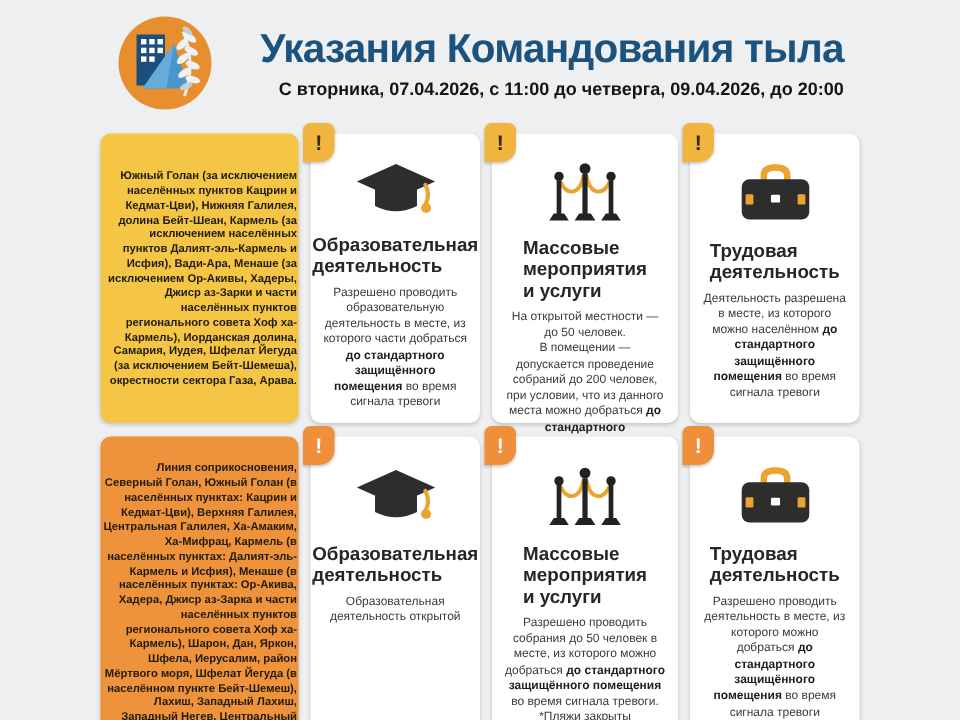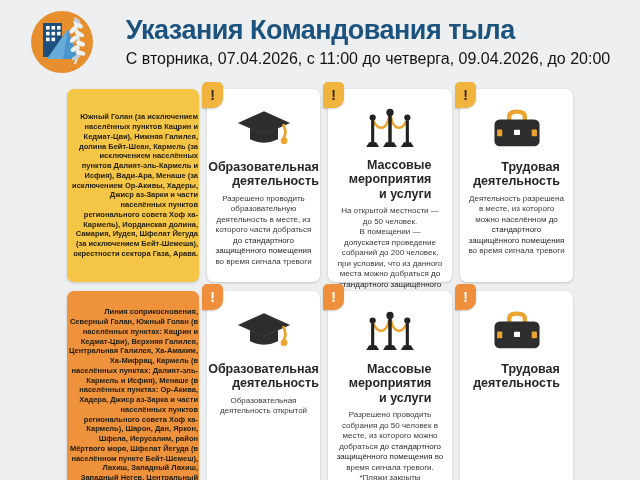--- a/index.html
+++ b/index.html
@@ -8,27 +8,27 @@
     background:#edeff0;
     font-family:"Liberation Sans","DejaVu Sans",sans-serif;
     -webkit-font-smoothing:antialiased;
   }
   
   .header{
     display:flex;align-items:center;justify-content:center;
     gap:14px;padding-top:7px;height:70px;
   }
   .logo{width:64px;height:64px;flex:0 0 auto;}
-  .titles{text-align:left;margin-left:18px;}
+  .titles{text-align:right;margin-left:18px;}
   .title{
     margin:0;font-size:27px;font-weight:800;letter-spacing:-0.5px;
     color:#1b527e;line-height:1.05;
   }
   .subtitle{
-    margin-top:5px;font-size:16px;font-weight:400;color:#141414;
+    margin-top:5px;font-size:12px;font-weight:700;color:#141414;
   }
   
   .grid{
     width:506px;margin:12px auto 0;
     display:grid;
     grid-template-columns:132px 113px 124px 113px;
     grid-template-rows:193px 218px;
     gap:9px 8px;
   }
   .card{
@@ -53,27 +53,27 @@
     border-radius:5px 5px 10px 0;
     display:flex;align-items:center;justify-content:center;
     font-size:14px;font-weight:800;line-height:1;
     box-shadow:0 1px 2px rgba(0,0,0,.2);
   }
   .badge-yellow{background:#f1b43e;color:#33260a;}
   .badge-orange{background:#ef8f3b;color:#ffffff;}
   .icon{height:44px;display:flex;align-items:center;justify-content:center;margin-top:4px;}
   .card-title{
     margin:9px 15px 5px;font-size:12.5px;font-weight:800;color:#262626;
-    text-align:right;line-height:1.15;
+    text-align:left;line-height:1.15;
   }
   .card-body{
     margin:0;font-size:8px;line-height:1.32;color:#3a3a3a;
     text-align:center;white-space:pre-line;
   }
-  .card-body span.b{font-weight:400;color:#1d1d1d;}
+  .card-body span.b{font-weight:700;color:#1d1d1d;}
 </style>
 </head>
 <body>
 
 <svg width="0" height="0" style="position:absolute">
   <defs>
     <g id="ic-cap">
       <polygon points="30,1 58,13.5 30,26 2,13.5" fill="#2d2d2d"></polygon>
       <path d="M15,19 L15,31 Q30,38.5 45,31 L45,19 L30,25.5 Z" fill="#2d2d2d"></path>
       <path d="M51,16 C53.5,21 53.5,25 51.5,29" stroke="#eba42f" stroke-width="3" fill="none" stroke-linecap="round"></path>
@@ -212,15 +212,16 @@
   </section>
 
   <section class="card">
     <div class="badge badge-orange">!</div>
     <div class="icon">
       <svg viewBox="0 0 60 46" width="52" height="40">
           <use href="#ic-briefcase"></use>
         </svg>
     </div>
     <h2 class="card-title">Трудовая деятельность</h2>
+    <p class="card-body"><span>Разрешено проводить деятельность в месте, из которого можно добраться </span><span class="b">до стандартного защищённого помещения</span><span> во время сигнала тревоги</span></p>
   </section>
 
 </div>
 
 </body></html>

